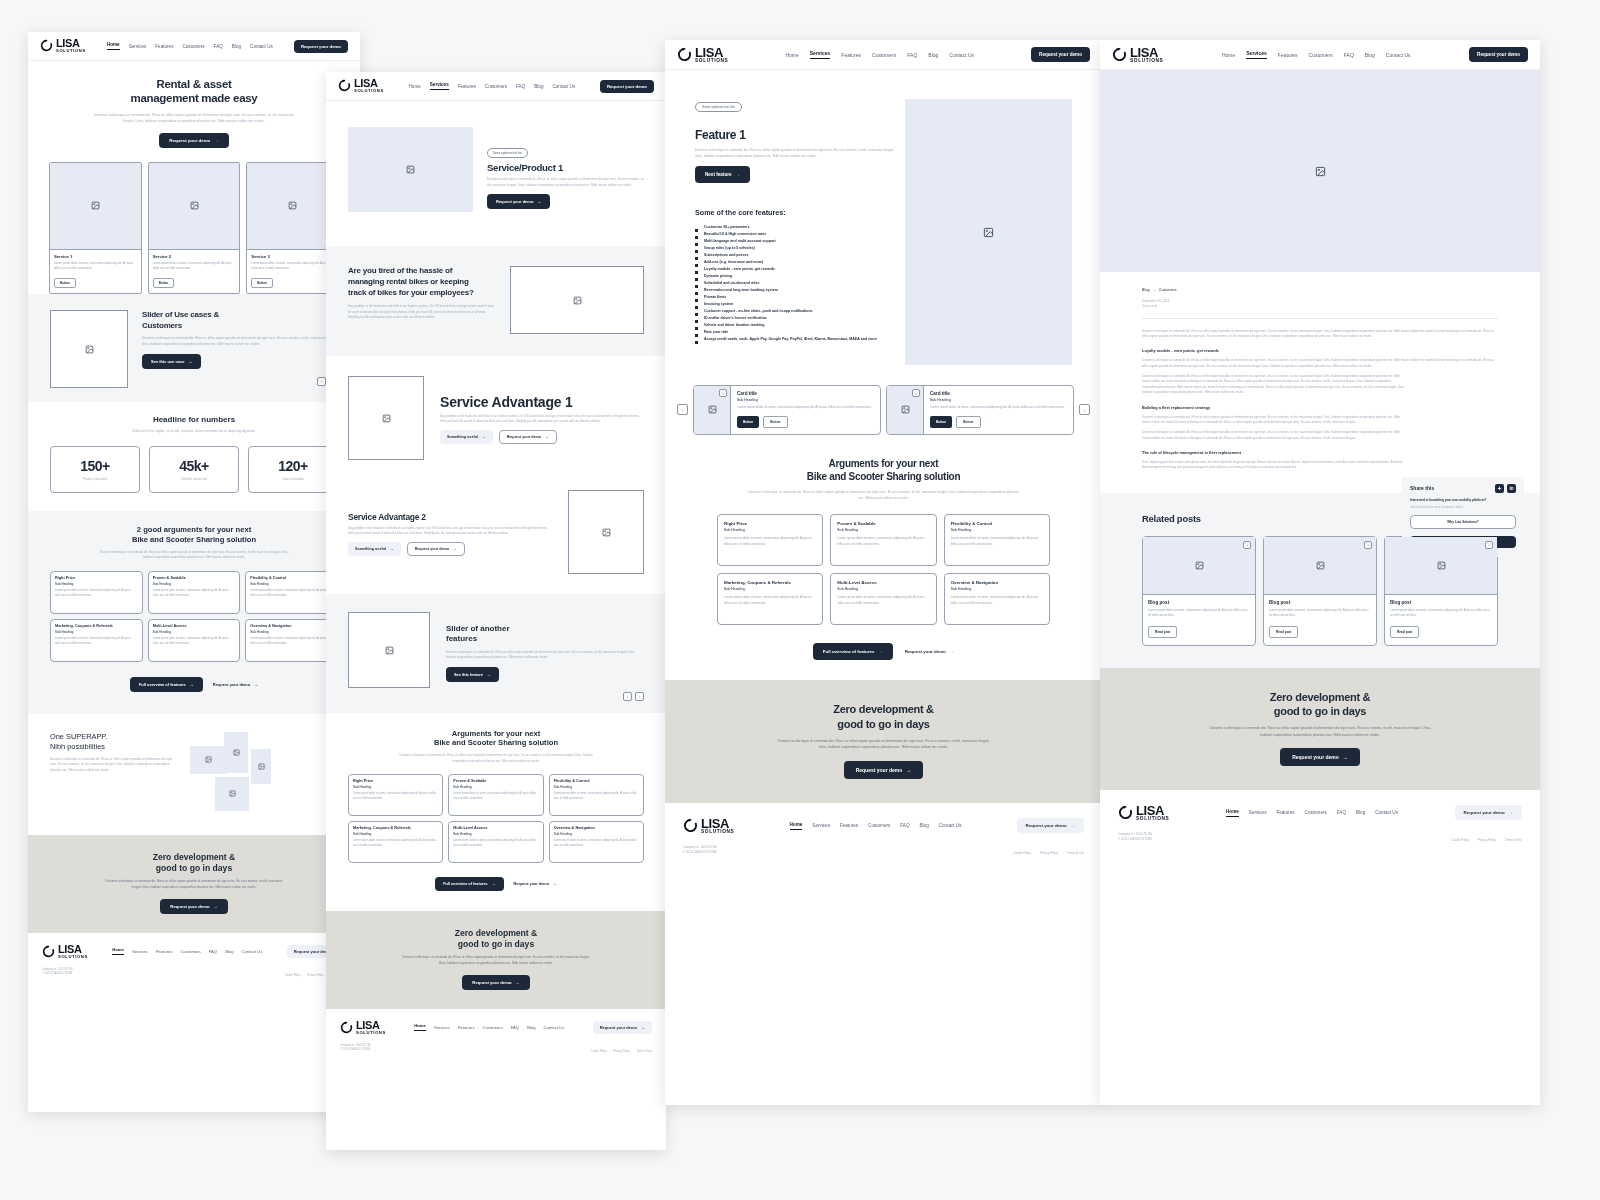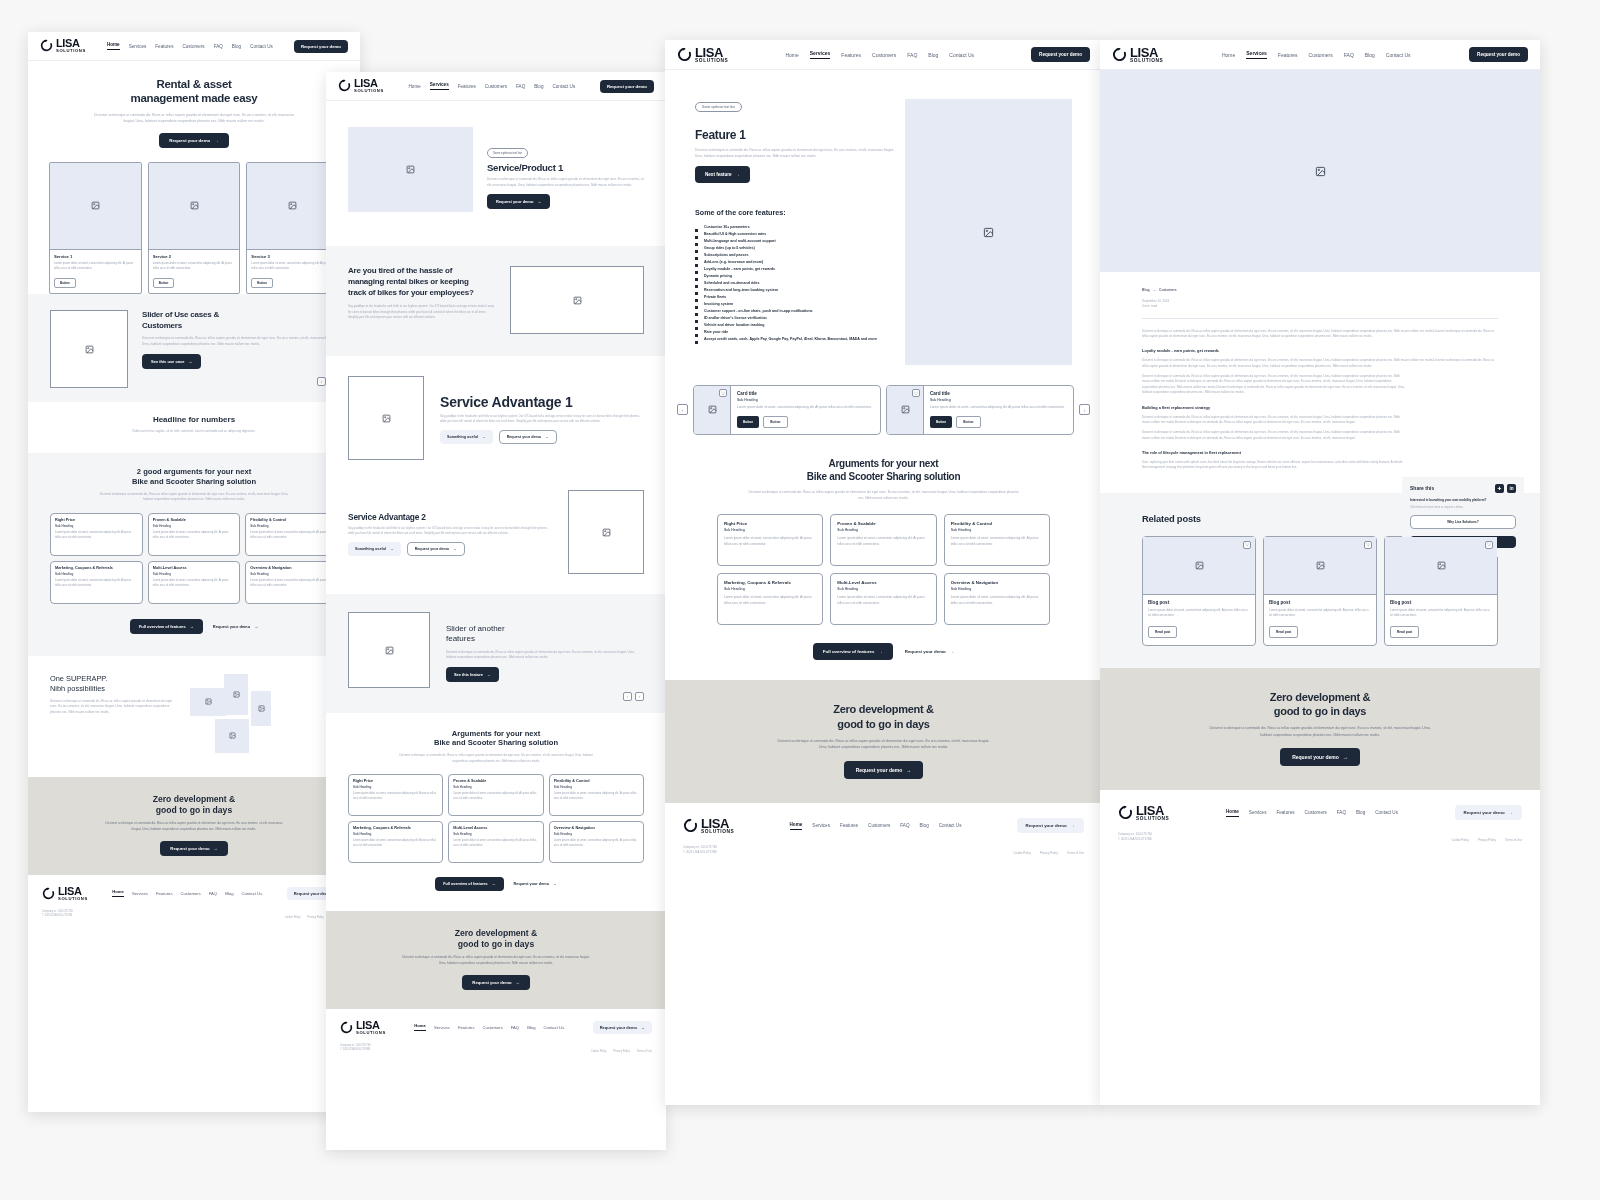--- a/index.html
+++ b/index.html
@@ -177,20 +177,34 @@
       <div style="display:flex;gap:3px;justify-content:flex-end;margin-top:8px;">
         <span class="arrowsq">‹</span>
         <span class="arrowsq">›</span>
       </div>
     </div>
   </div>
 
   <div style="padding:13px 22px 18px;background:#fff;">
     <div class="h-center" style="font-size:8px;font-weight:700;">Headline for numbers</div>
     <p class="h-center lorem" style="font-size:3px;line-height:1.9;margin:5px 70px 0;">Nulla nisi mi hac sagittis, sit sit velit, sed amet. Lorem commodo sed ac adipiscing dignissim.</p>
+    <div style="display:flex;gap:9px;margin-top:11px;">
+      <div class="card" style="flex:1;height:47px;display:flex;flex-direction:column;align-items:center;justify-content:center;">
+        <div style="font-size:14px;font-weight:700;letter-spacing:-.5px;">150+</div>
+        <div class="lorem" style="font-size:3px;margin-top:3px;">Projects launched</div>
+      </div>
+      <div class="card" style="flex:1;height:47px;display:flex;flex-direction:column;align-items:center;justify-content:center;">
+        <div style="font-size:14px;font-weight:700;letter-spacing:-.5px;">45k+</div>
+        <div class="lorem" style="font-size:3px;margin-top:3px;">Vehicles connected</div>
+      </div>
+      <div class="card" style="flex:1;height:47px;display:flex;flex-direction:column;align-items:center;justify-content:center;">
+        <div style="font-size:14px;font-weight:700;letter-spacing:-.5px;">120+</div>
+        <div class="lorem" style="font-size:3px;margin-top:3px;">Cities worldwide</div>
+      </div>
+    </div>
   </div>
 
   <div class="sec-grey" style="padding:14px 22px 22px;">
     <div class="h-center" style="font-size:7.6px;font-weight:700;line-height:1.3;">
       <div>2 good arguments for your next</div>
       <div>Bike and Scooter Sharing solution</div>
     </div>
     <p class="h-center lorem" style="font-size:2.9px;line-height:1.9;margin:5px 48px 0;">Dictumst scelerisque ut commodo dis. Risus ac tellus sapien gravida sit elementum dui eget nunc. Eu arcu montes, sit elit, maecenas feugiat. Urna, habitant suspendisse suspendisse pharetra nec. Nibh mauris nullam nec mattis.</p>
     <div style="display:grid;grid-template-columns:repeat(3,1fr);gap:5px;margin-top:10px;">
       <div class="card" style="padding:4px 4px 6px;min-height:43px;">
@@ -441,21 +455,21 @@
 
   <div class="sec-grey" style="padding:18px 22px 12px;display:flex;gap:16px;">
     <div class="ph-out" style="width:82px;height:76px;">
       <svg width="9" height="9" viewBox="0 0 24 24" fill="none" stroke="#1d2838" stroke-width="2">
             <rect x="3" y="3" width="18" height="18" rx="2"></rect>
             <circle cx="8.5" cy="8.5" r="1.5"></circle>
             <path d="M21 15l-5-5L5 21"></path>
           </svg>
     </div>
     <div style="flex:1;padding-top:12px;">
-      <div style="font-size:8px;font-weight:400;line-height:1.3;">
+      <div style="font-size:8px;font-weight:700;line-height:1.3;">
         <div>Slider of another</div>
         <div>features</div>
       </div>
       <p class="lorem" style="font-size:2.9px;line-height:1.85;margin-top:5px;">Dictumst scelerisque ut commodo dis. Risus ac tellus sapien gravida sit elementum dui eget nunc. Eu arcu montes, sit elit, maecenas feugiat. Urna, habitant suspendisse suspendisse pharetra nec. Nibh mauris nullam nec mattis.</p>
       <div class="btn-dark" style="font-size:3.9px;padding:5px 8px;margin-top:6px;">
         <span>See this feature</span>
             <span>→</span>
       </div>
       <div style="display:flex;gap:3px;justify-content:flex-end;margin-top:10px;">
         <span class="arrowsq">‹</span>

